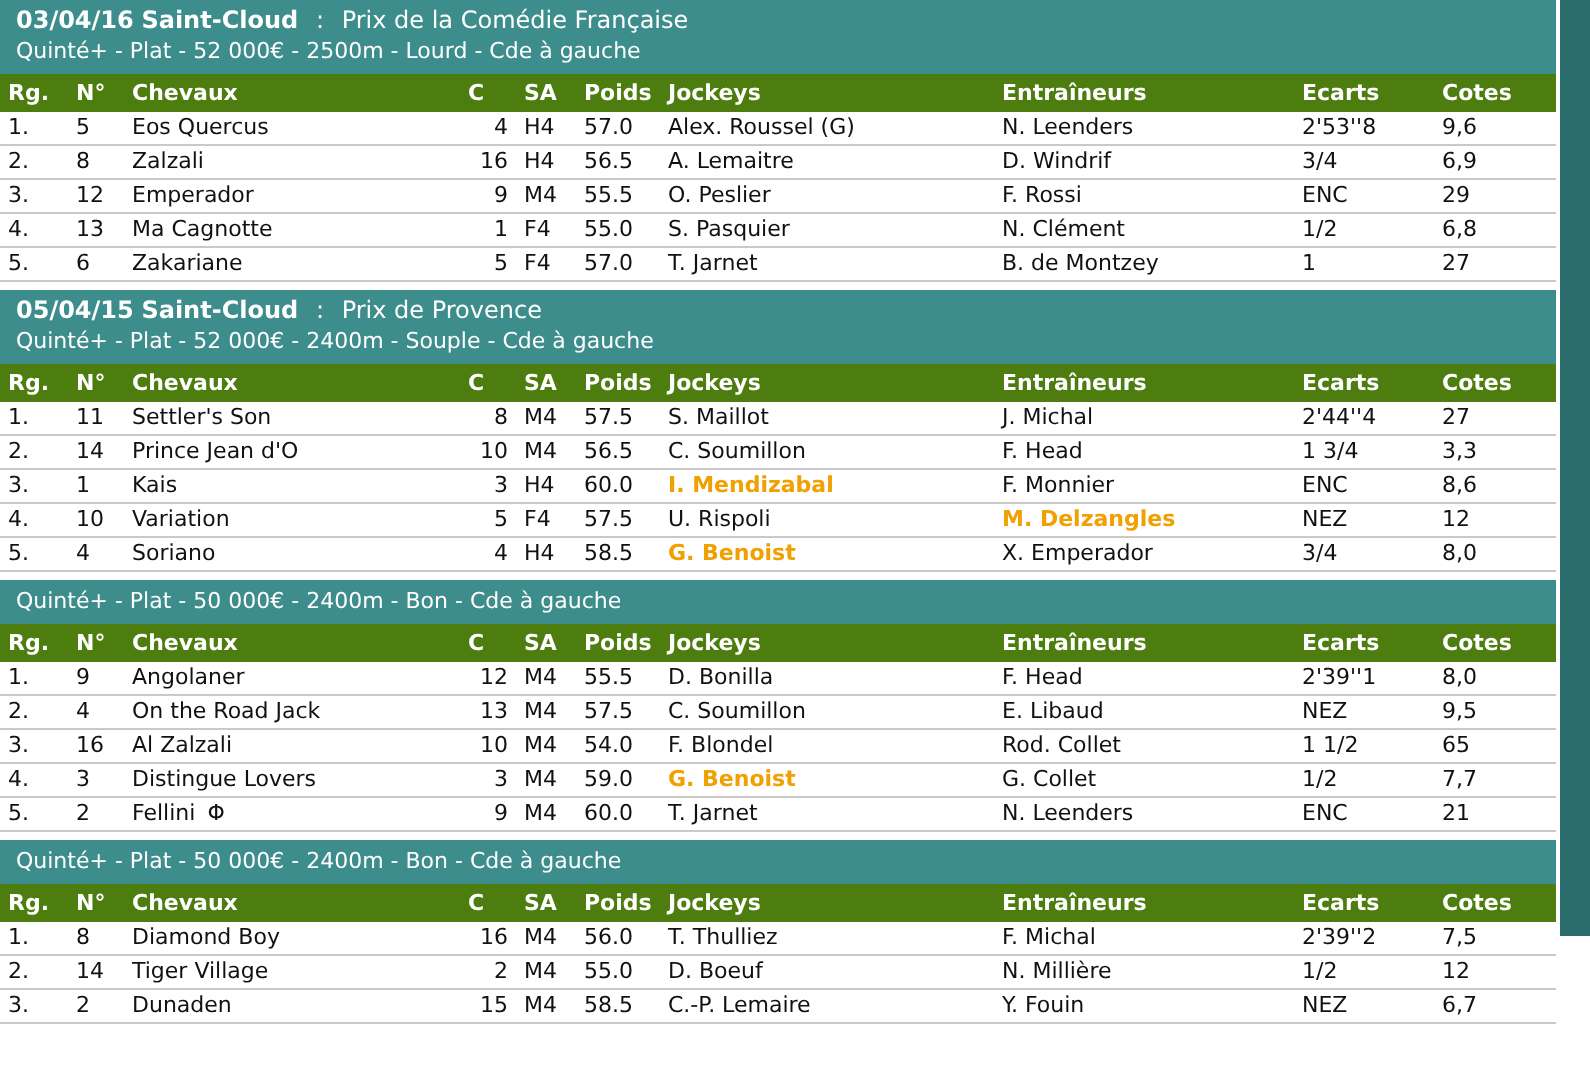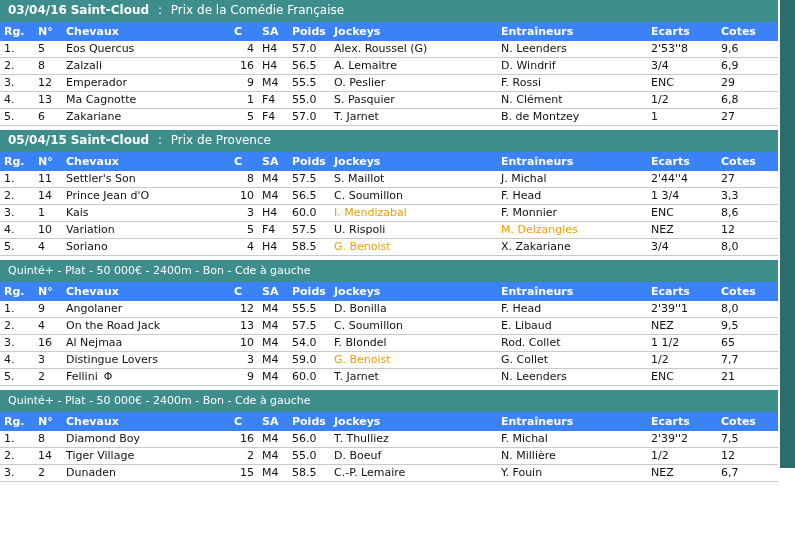--- a/index.html
+++ b/index.html
@@ -19,45 +19,46 @@
     padding:3px 8px 4px 8px;line-height:15px;font-size:12px;
   }
   .hdr-bold{font-weight:bold;}
   .hdr-sep{margin:0 5px;}
   .line2{font-size:11px;}
   table.results{
     width:778px;border-collapse:collapse;table-layout:fixed;
     font-size:11px;
   }
   table.results th{
-    background:#3b82f6;color:#ffffff;font-weight:bold;
+    background:#4d7c0f;color:#ffffff;font-weight:bold;
     text-align:left;padding:3px 4px;font-size:11px;white-space:nowrap;
   }
   table.results td{
     padding:1px 4px 2px 4px;border-bottom:1px solid #C9C9C9;
     white-space:nowrap;overflow:hidden;background:#ffffff;
   }
   td.c-rg{padding-left:6px;}
   td.c-c{text-align:right;padding-right:12px;}
   th.h-c{padding-left:6px;}
-  .hl{color:#F0A000;font-weight:normal;}
+  .hl{color:#F0A000;font-weight:bold;}
   .sym{margin-left:6px;}
 </style>
 </head>
 <body>
 
 <div id="content">
   <section class="race-section">
     <div class="section-header">
       <div class="line1">
         <span class="hdr-bold">03/04/16</span>
         <span class="hdr-bold">Saint-Cloud</span>
         <span class="hdr-sep">:</span>
         <span>Prix de la Comédie Française</span>
       </div>
+      <div class="line2">Quinté+ - Plat - 52 000€ - 2500m - Lourd - Cde à gauche</div>
     </div>
     <table class="results">
       <colgroup>
         <col style="width:34px">
           <col style="width:28px">
           <col style="width:168px">
         <col style="width:28px">
           <col style="width:30px">
           <col style="width:42px">
         <col style="width:167px">
@@ -149,20 +150,21 @@
   </section>
 
   <section class="race-section">
     <div class="section-header">
       <div class="line1">
         <span class="hdr-bold">05/04/15</span>
         <span class="hdr-bold">Saint-Cloud</span>
         <span class="hdr-sep">:</span>
         <span>Prix de Provence</span>
       </div>
+      <div class="line2">Quinté+ - Plat - 52 000€ - 2400m - Souple - Cde à gauche</div>
     </div>
     <table class="results">
       <colgroup>
         <col style="width:34px">
           <col style="width:28px">
           <col style="width:168px">
         <col style="width:28px">
           <col style="width:30px">
           <col style="width:42px">
         <col style="width:167px">
@@ -238,21 +240,21 @@
   </tr>
 
   <tr>
     <td class="c-rg">5.</td>
     <td>4</td>
     <td><span>Soriano</span><span class="sym"></span></td>
     <td class="c-c">4</td>
     <td>H4</td>
     <td>58.5</td>
     <td class="hl">G. Benoist</td>
-    <td>X. Zakariane</td>
+    <td>X. Emperador</td>
     <td>3/4</td>
     <td>8,0</td>
   </tr>
 </tbody>
     </table>
   </section>
 
   <section class="race-section">
     <div class="section-header">
       <div class="line2">Quinté+ - Plat - 50 000€ - 2400m - Bon - Cde à gauche</div>
@@ -307,21 +309,21 @@
     <td>57.5</td>
     <td>C. Soumillon</td>
     <td>E. Libaud</td>
     <td>NEZ</td>
     <td>9,5</td>
   </tr>
 
   <tr>
     <td class="c-rg">3.</td>
     <td>16</td>
-    <td><span>Al Nejmaa</span><span class="sym"></span></td>
+    <td><span>Al Zalzali</span><span class="sym"></span></td>
     <td class="c-c">10</td>
     <td>M4</td>
     <td>54.0</td>
     <td>F. Blondel</td>
     <td>Rod. Collet</td>
     <td>1 1/2</td>
     <td>65</td>
   </tr>
 
   <tr>

